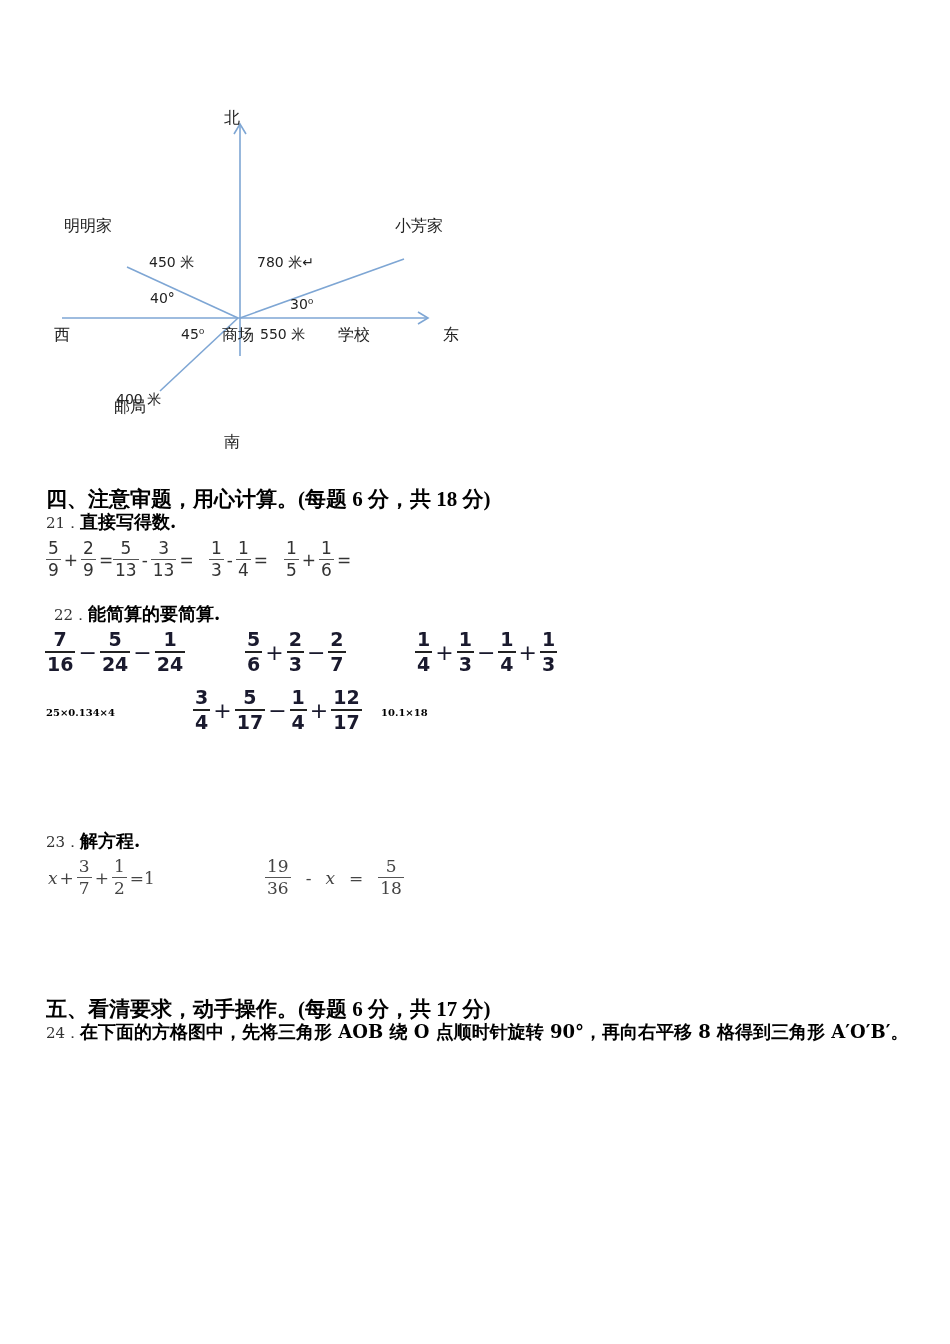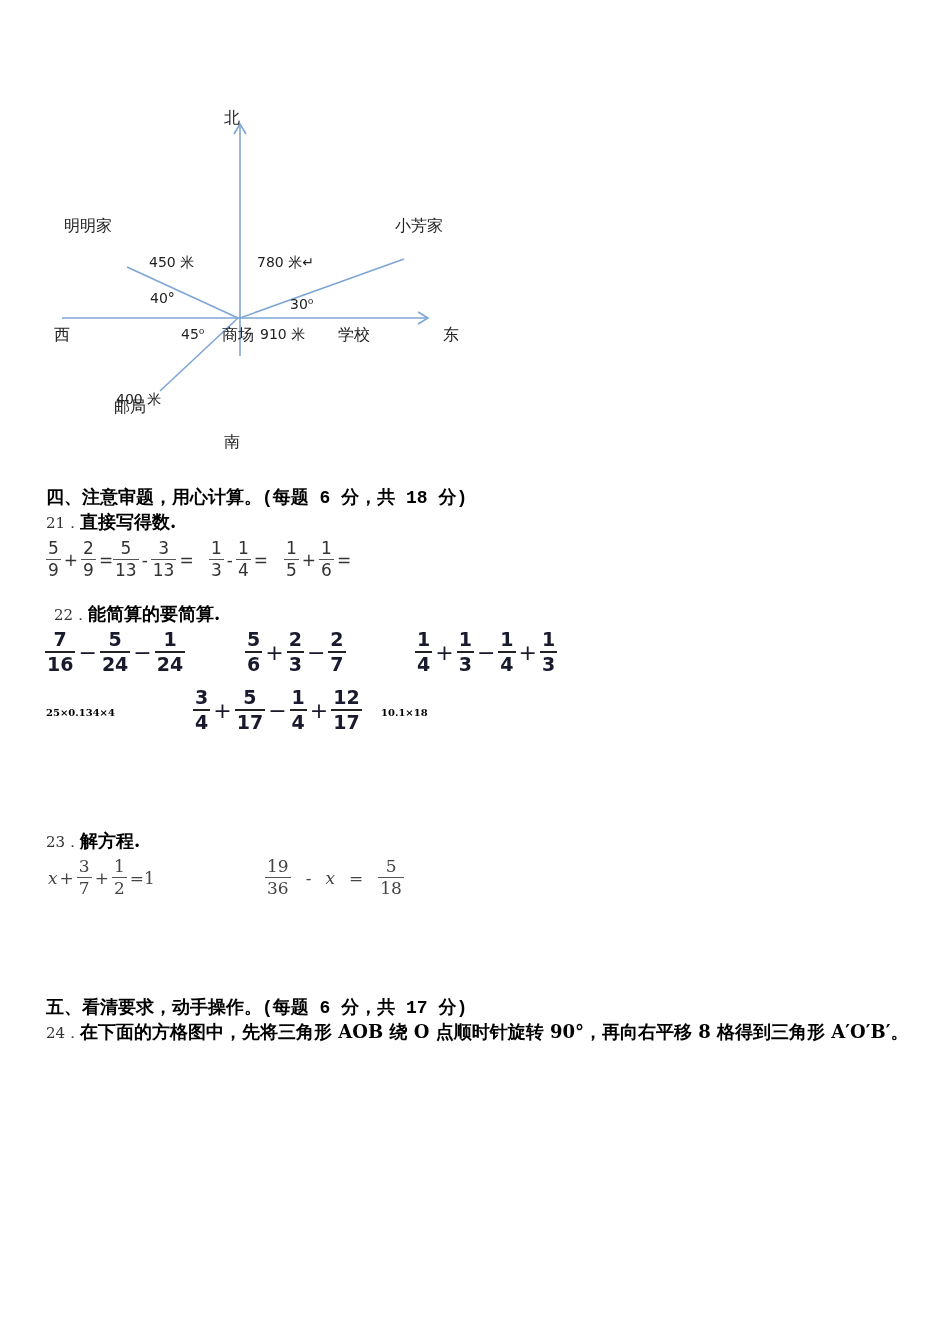--- a/index.html
+++ b/index.html
@@ -2,21 +2,21 @@
 <html><head>
   <meta charset="utf-8">
   <style>
     html, body { margin: 0; padding: 0; background: #ffffff; }
     body { width: 950px; height: 1344px; position: relative; overflow: hidden;
            font-family: "DejaVu Serif", serif; color: #000; }
     .abs { position: absolute; white-space: nowrap; }
     .diag-label { position: absolute; font-family: "DejaVu Sans", sans-serif; font-size: 16px; color: #222; white-space: nowrap; }
     .diag-small { font-size: 14px; }
     svg.diagram { position: absolute; left: 0; top: 0; }
-    .section-title { font-family: Liberation Mono, monospace; font-size: 18px; font-weight: bold; }
+    .section-title { font-family: Liberation Serif, serif; font-size: 21px; font-weight: bold; }
     .q-num { font-family: "DejaVu Serif", serif; font-size: 15px; font-weight: normal; color: #333; }
     .q-text { font-family: "DejaVu Serif", serif; font-size: 18px; font-weight: bold; }
     
     .frac { display: inline-flex; flex-direction: column; align-items: center; vertical-align: middle; margin: 0 1px; }
     .frac .num, .frac .den { line-height: 1; padding: 0 2px; }
     .frac .bar { align-self: stretch; border-top: 1px solid #555; margin: 2px 0; }
     .expr { display: flex; align-items: center; position: absolute; }
     .op { padding: 0 2px; }
     .f21 { font-family: "DejaVu Sans", sans-serif; font-size: 17px; color: #333; }
     .f22 { font-family: "DejaVu Sans", sans-serif; font-size: 19px; font-weight: bold; color: #1a1a2e; }
@@ -55,21 +55,21 @@
   <span class="diag-label" style="left:222px; top:325px;">商场</span>
 
   <span class="diag-label" style="left:64px; top:216px;">明明家</span>
   <span class="diag-label diag-small" style="left:149px; top:254px;">450 米</span>
   <span class="diag-label diag-small" style="left:150px; top:290px;">40°</span>
 
   <span class="diag-label" style="left:395px; top:216px;">小芳家</span>
   <span class="diag-label diag-small" style="left:257px; top:254px;">780 米↵</span>
   <span class="diag-label diag-small" style="left:290px; top:296px;">30⁰</span>
 
-  <span class="diag-label diag-small" style="left:260px; top:326px;">910 米</span>
+  <span class="diag-label diag-small" style="left:260px; top:326px;">550 米</span>
   <span class="diag-label" style="left:338px; top:325px;">学校</span>
 
   <span class="diag-label diag-small" style="left:181px; top:326px;">45⁰</span>
   <span class="diag-label diag-small" style="left:116px; top:362px;margin-top:29px;">400 米</span>
   <span class="diag-label" style="left:114px; top:397px;">邮局</span>
 </div>
 
 <div class="abs section-title" style="left:46px; top:485px;">四、注意审题，用心计算。(每题 6 分，共 18 分)</div>
 
 <div class="abs" style="left:46px; top:510px;">

